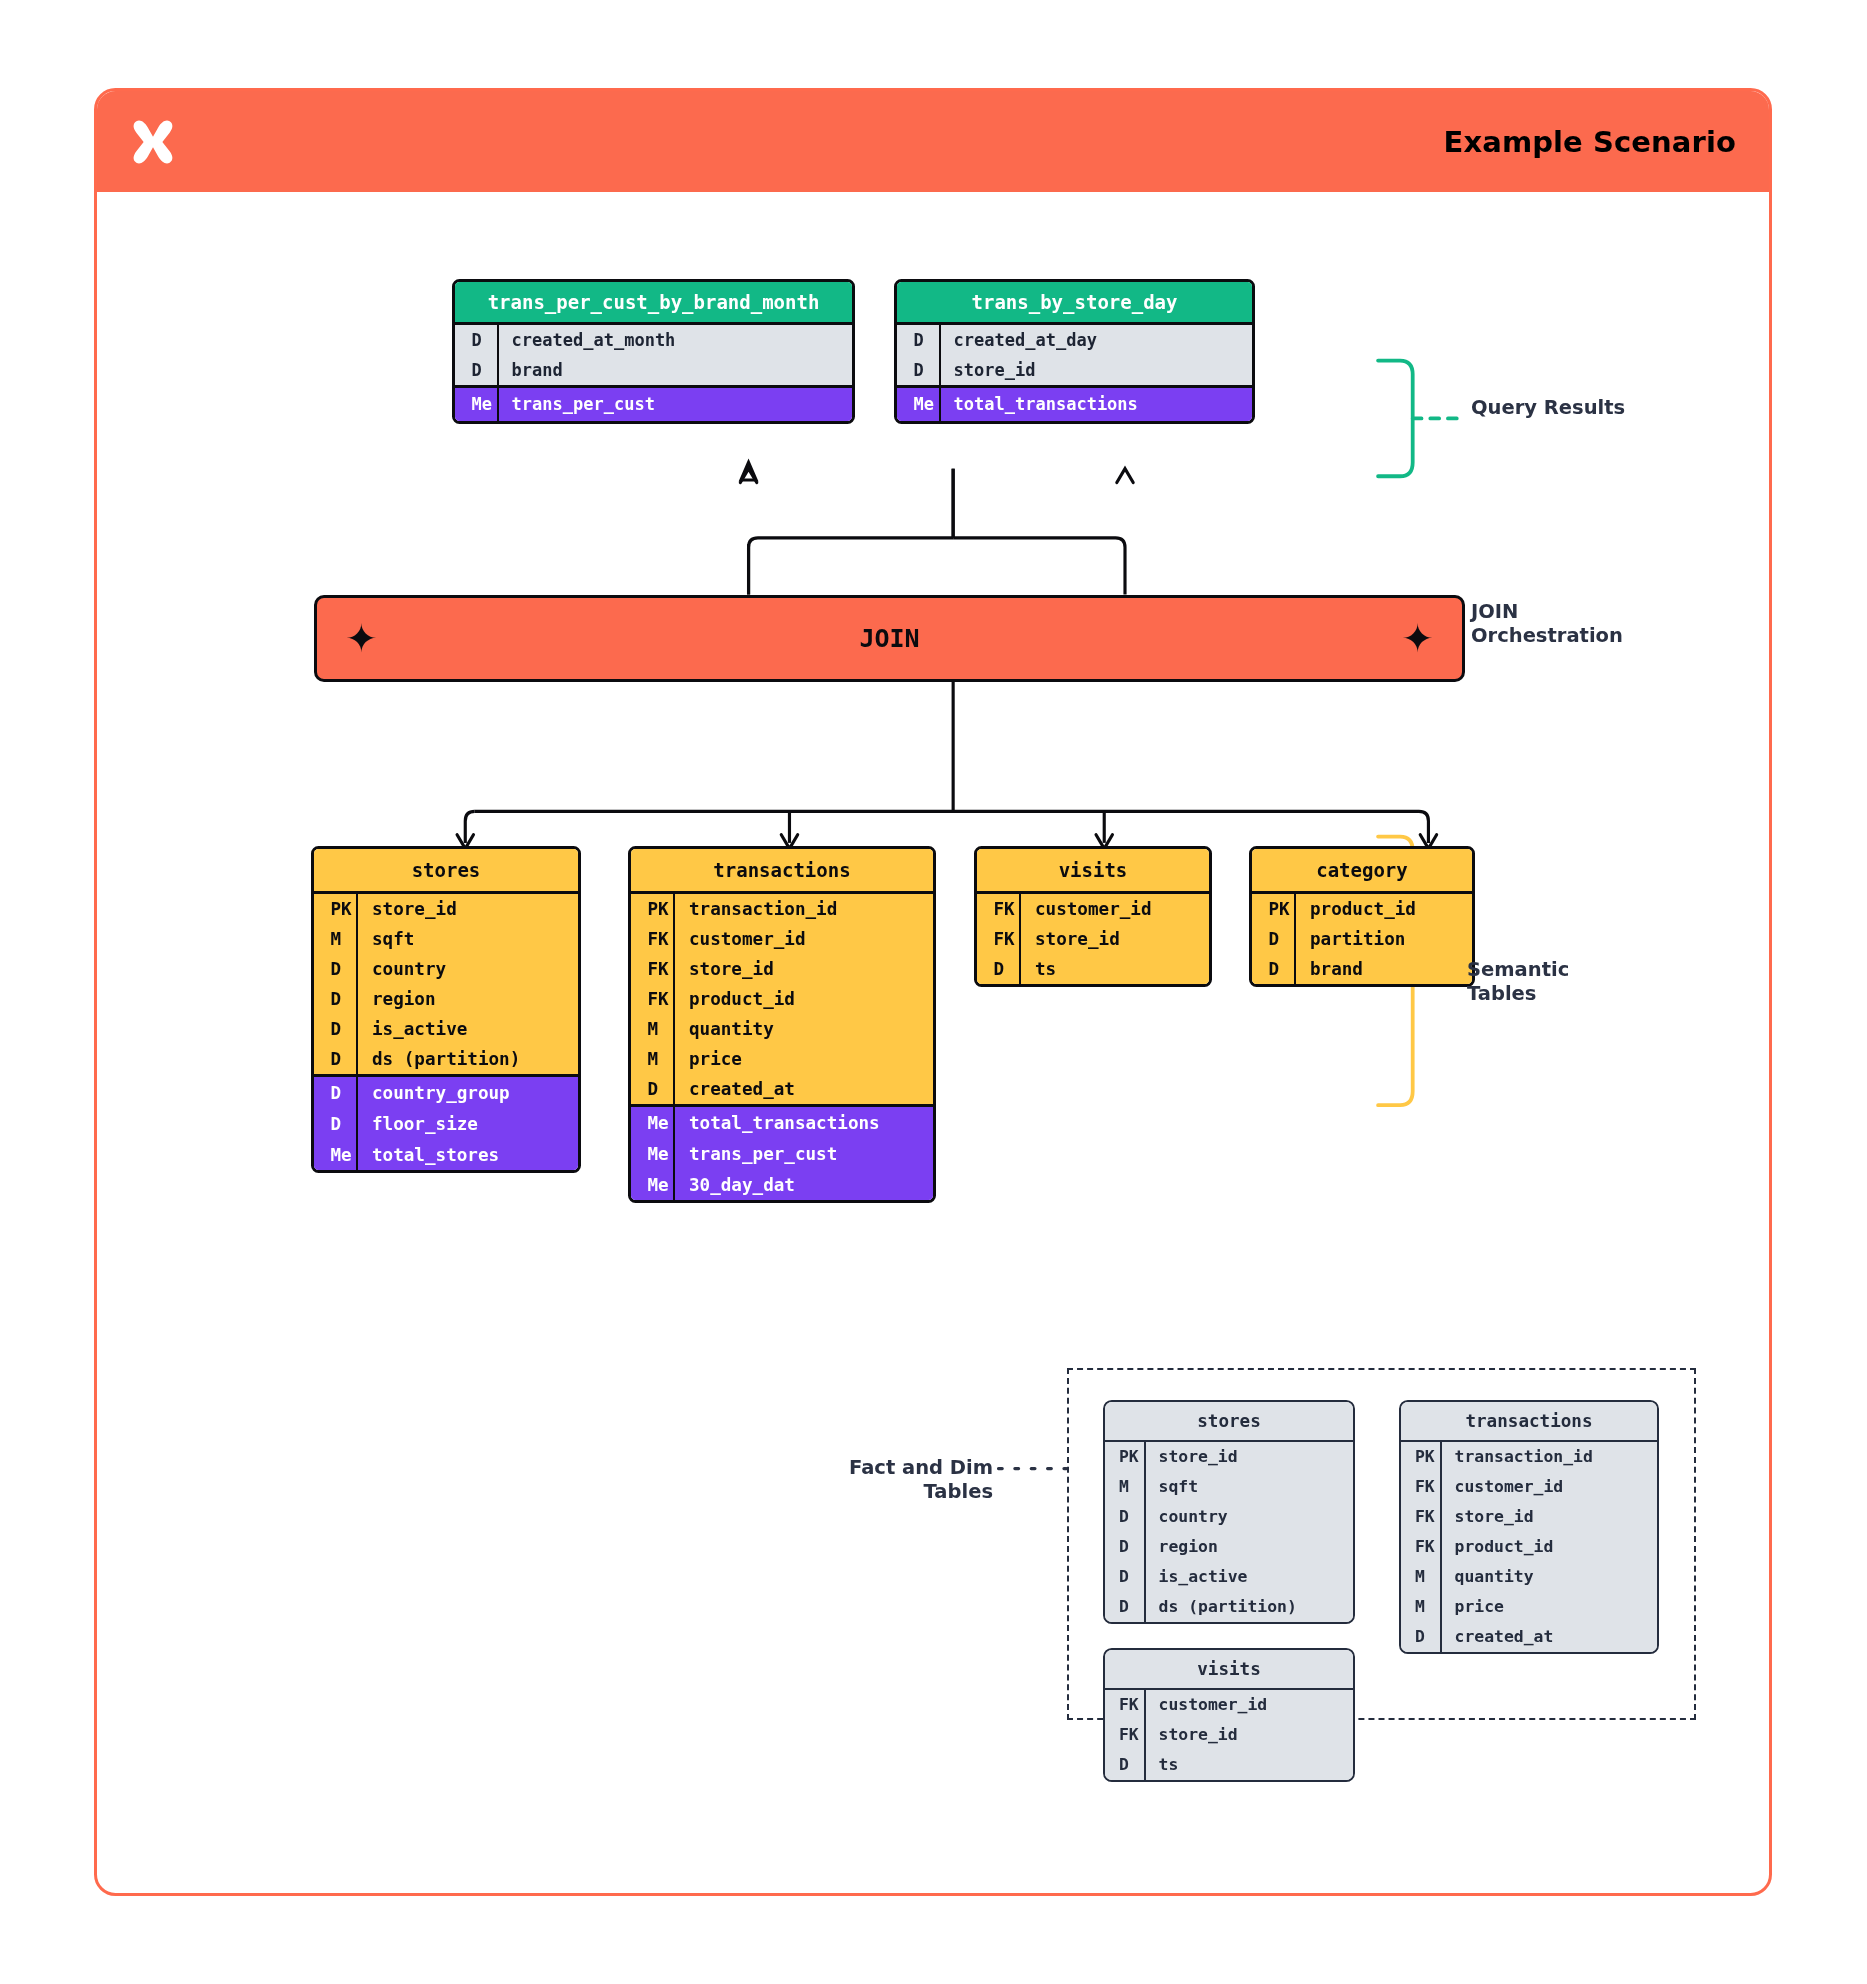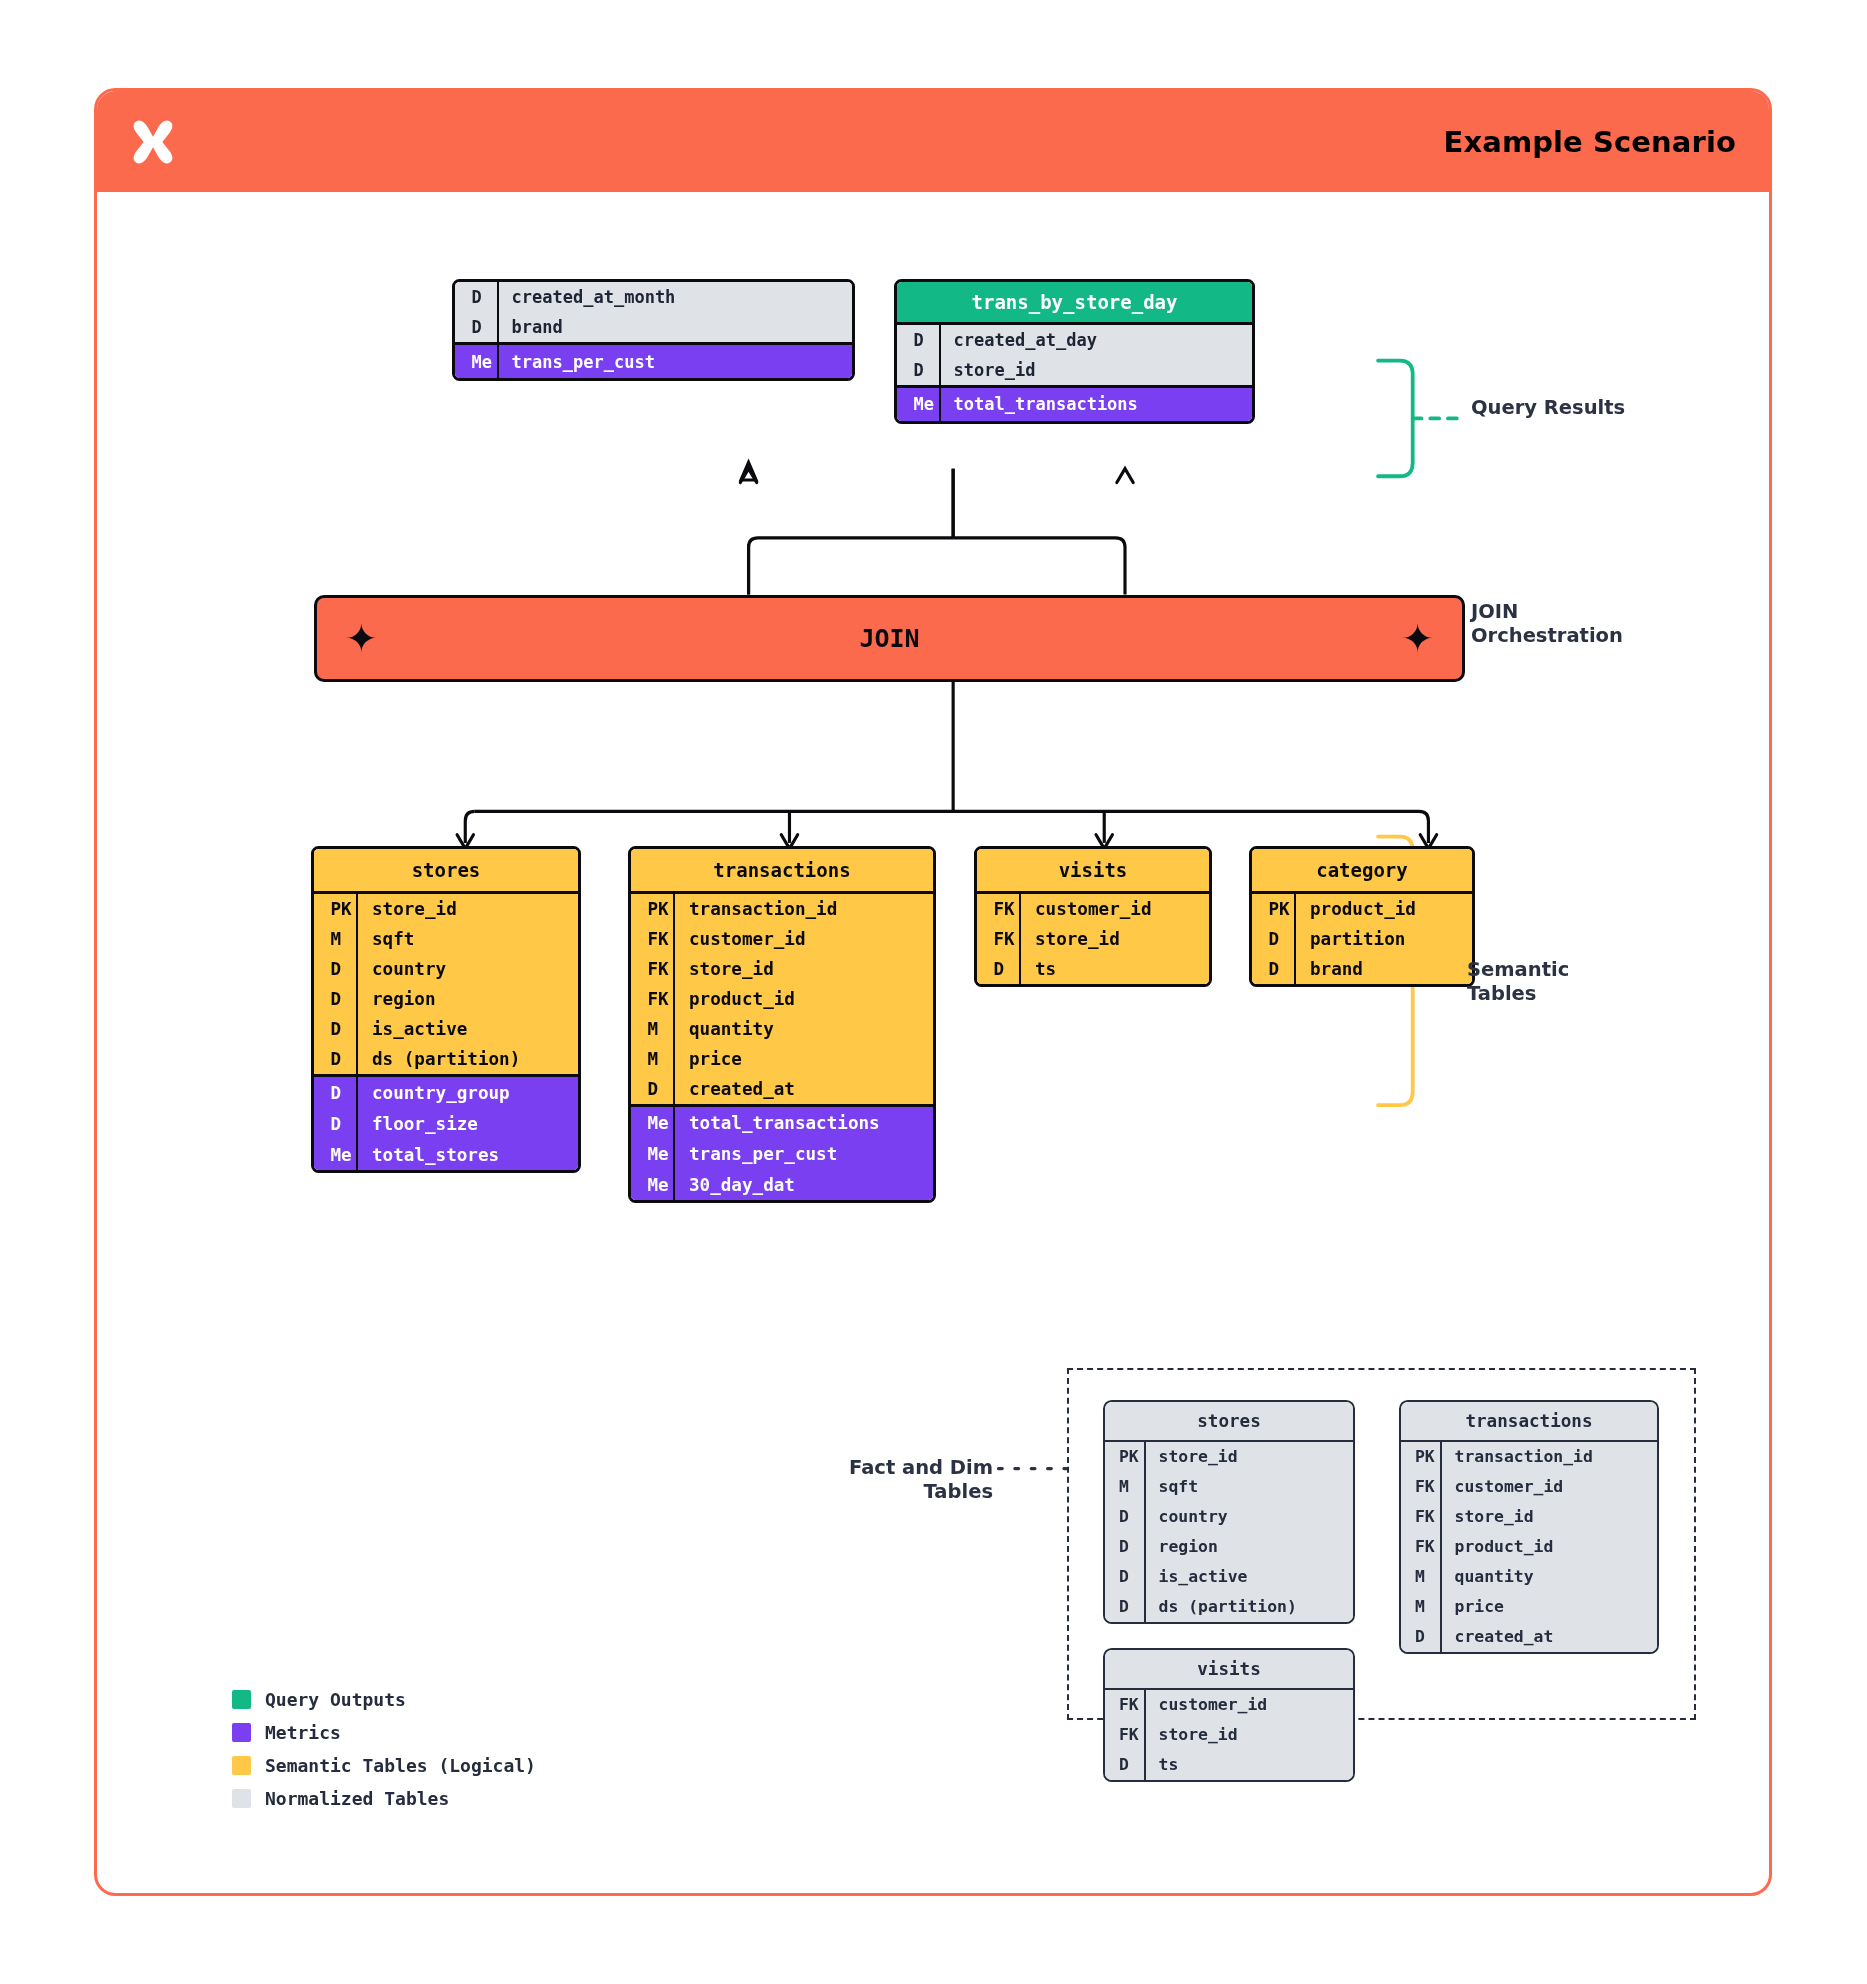--- a/index.html
+++ b/index.html
@@ -154,20 +154,21 @@
 
       <g fill="none" stroke="#ffc846" stroke-width="6" stroke-linecap="round">
         <path d="M2035,1025 L2070,1025 Q2090,1025 2090,1047 L2090,1430 Q2090,1452 2070,1452 L2035,1452"></path>
       </g>
       <path d="M2090,1238 L2160,1238" fill="none" stroke="#ffc846" stroke-width="6" stroke-dasharray="14 14" stroke-linecap="round"></path>
 
       <path d="M1432,2030 L1540,2030" fill="none" stroke="#2b3244" stroke-width="5" stroke-dasharray="6 20" stroke-linecap="round"></path>
     </svg>
 
     <div class="tbl t-q" style="left:355px;top:87px;width:403px;">
+      <div class="thead">trans_per_cust_by_brand_month</div>
       <div class="rowgrp g-dim">
         <div class="trow">
           <span class="tag">D</span>
           <span class="fld">created_at_month</span>
         </div>
         <div class="trow">
           <span class="tag">D</span>
           <span class="fld">brand</span>
         </div>
       </div>
@@ -428,34 +429,16 @@
             <span class="tag">FK</span>
             <span class="fld">store_id</span>
           </div>
         <div class="trow">
             <span class="tag">D</span>
             <span class="fld">ts</span>
           </div>
       </div>
     </div>
 
-    <div class="legend" style="left:135px;top:1491px;">
-      <div class="lrow">
-        <span class="swatch" style="background:#12b886;"></span>
-        <span class="ltxt">Query Outputs</span>
-      </div>
-      <div class="lrow">
-        <span class="swatch" style="background:#7b3ff2;"></span>
-        <span class="ltxt">Metrics</span>
-      </div>
-      <div class="lrow">
-        <span class="swatch" style="background:#ffc846;"></span>
-        <span class="ltxt">Semantic Tables (Logical)</span>
-      </div>
-      <div class="lrow">
-        <span class="swatch" style="background:#dfe3e8;"></span>
-        <span class="ltxt">Normalized Tables</span>
-      </div>
-    </div>
 
   </div>
 </div>
 
 
 </body></html>

